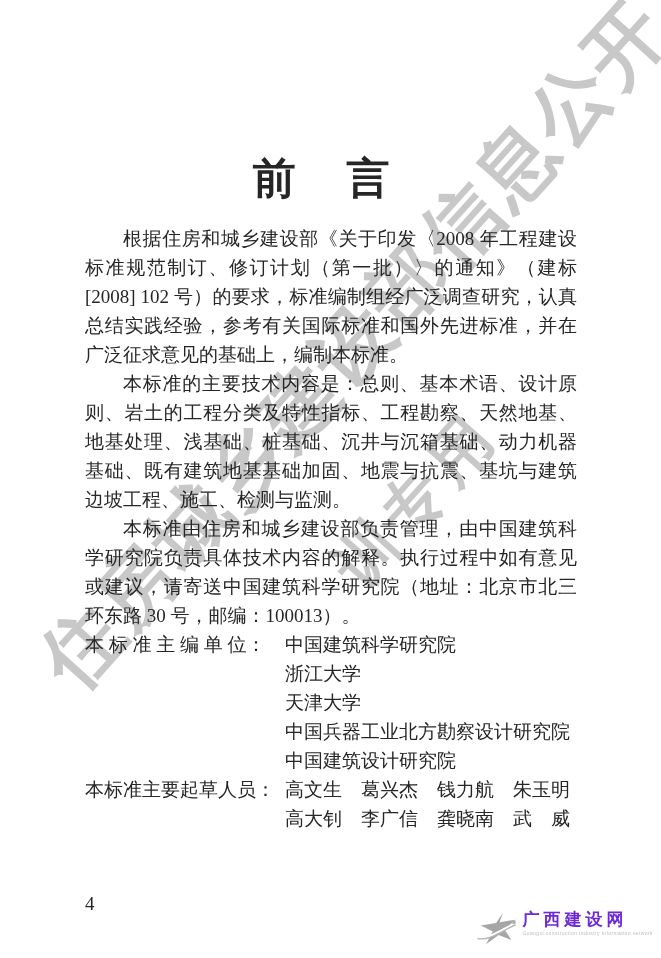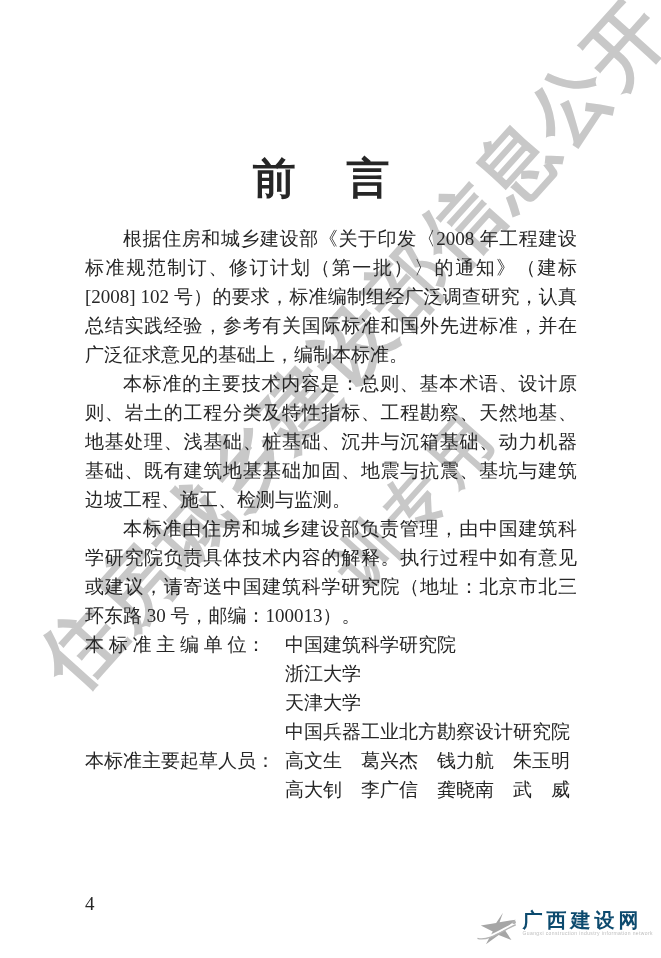--- a/index.html
+++ b/index.html
@@ -52,21 +52,21 @@
   }
 
   .logo{
     position:absolute;right:8px;top:910px;
     display:flex;align-items:flex-start;gap:5px;
     z-index:2;
   }
   .logo-star{flex:none;margin-top:2px;}
   .logo-textwrap{display:flex;flex-direction:column;}
   .logo-name{
-    font-size:20px;color:#0c4a6e;letter-spacing:4px;
+    font-size:17px;color:#6d28d9;letter-spacing:4px;
     font-weight:700;line-height:20px;
   }
   .logo-tagline{
     font-size:5px;color:#bdbdbd;letter-spacing:.4px;
     line-height:7px;
     font-family:"Liberation Sans","DejaVu Sans",sans-serif;
   }
 </style>
 </head>
 <body>
@@ -97,20 +97,24 @@
         </div>
         <div class="credits-row">
           <span class="credit-label"></span>
           <span class="credit-value">天津大学</span>
         </div>
         <div class="credits-row">
           <span class="credit-label"></span>
           <span class="credit-value">中国兵器工业北方勘察设计研究院</span>
         </div>
         <div class="credits-row">
+          <span class="credit-label"></span>
+          <span class="credit-value">中国建筑设计研究院</span>
+        </div>
+        <div class="credits-row">
           <span class="credit-label">本标准主要起草人员：</span>
           <span class="credit-value">高文生　葛兴杰　钱力航　朱玉明</span>
         </div>
         <div class="credits-row">
           <span class="credit-label"></span>
           <span class="credit-value">高大钊　李广信　龚晓南　武　威</span>
         </div>
       </div>
   </div>
 

